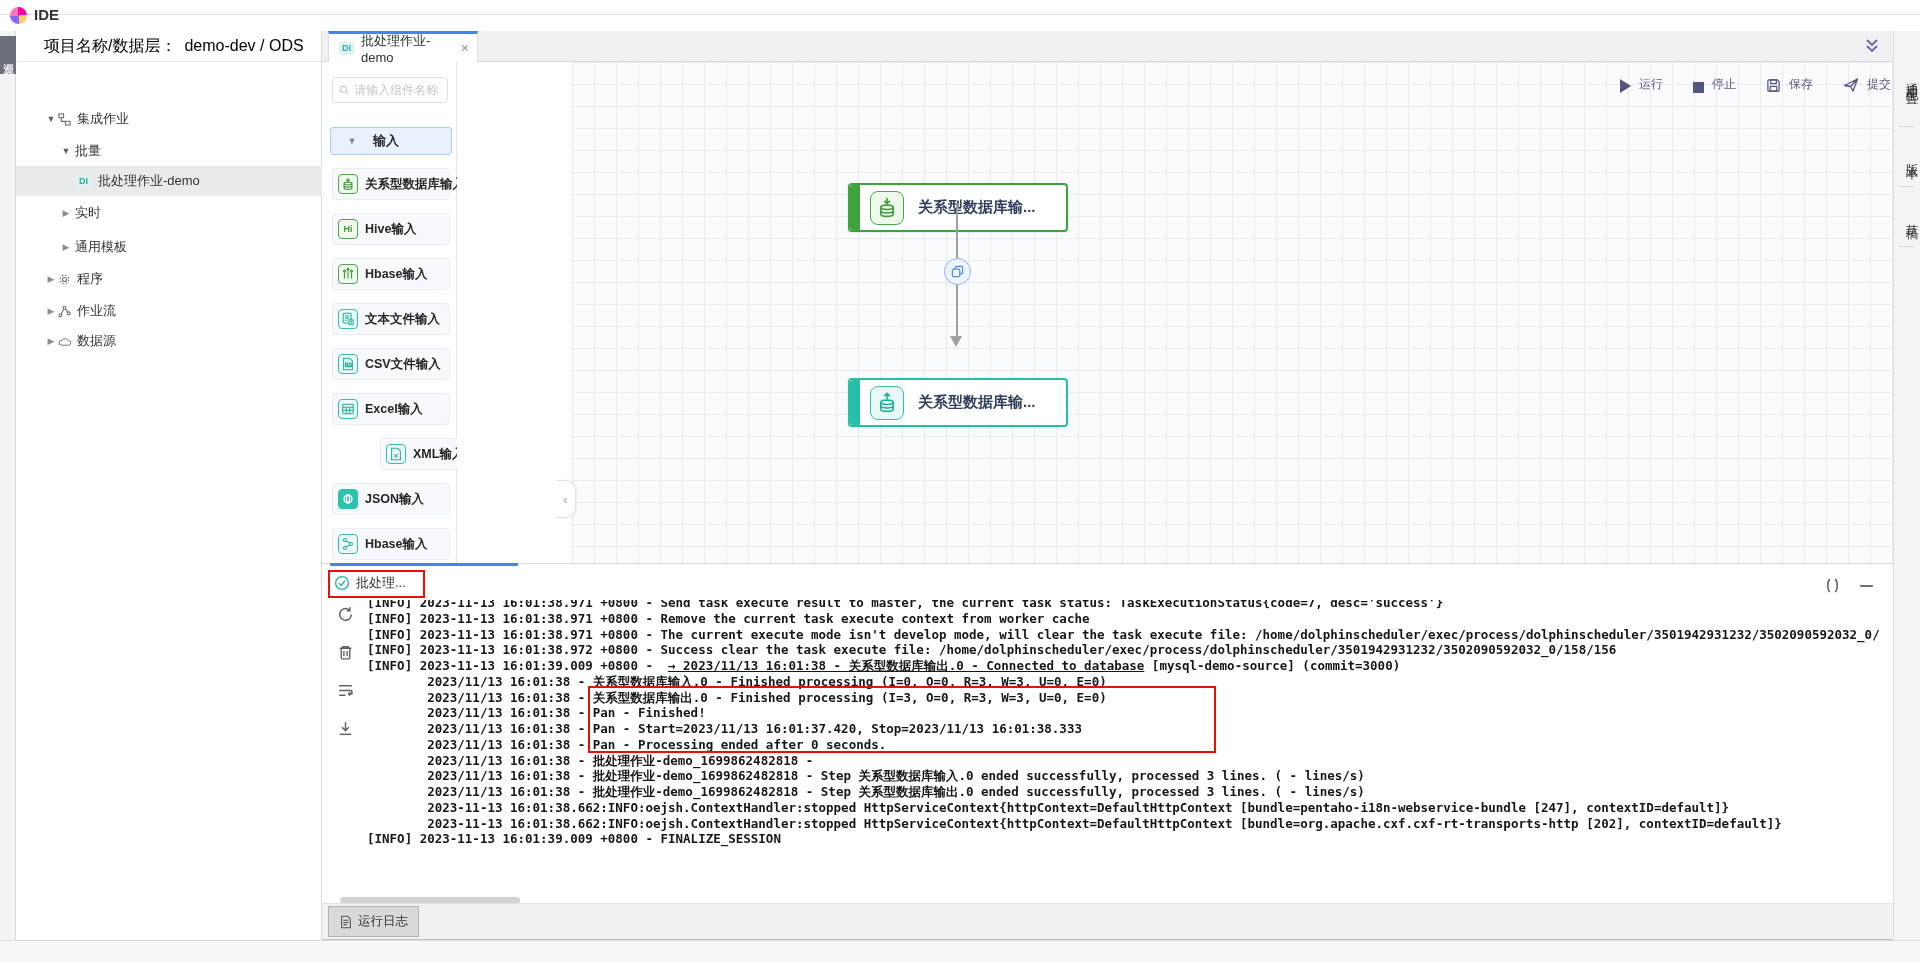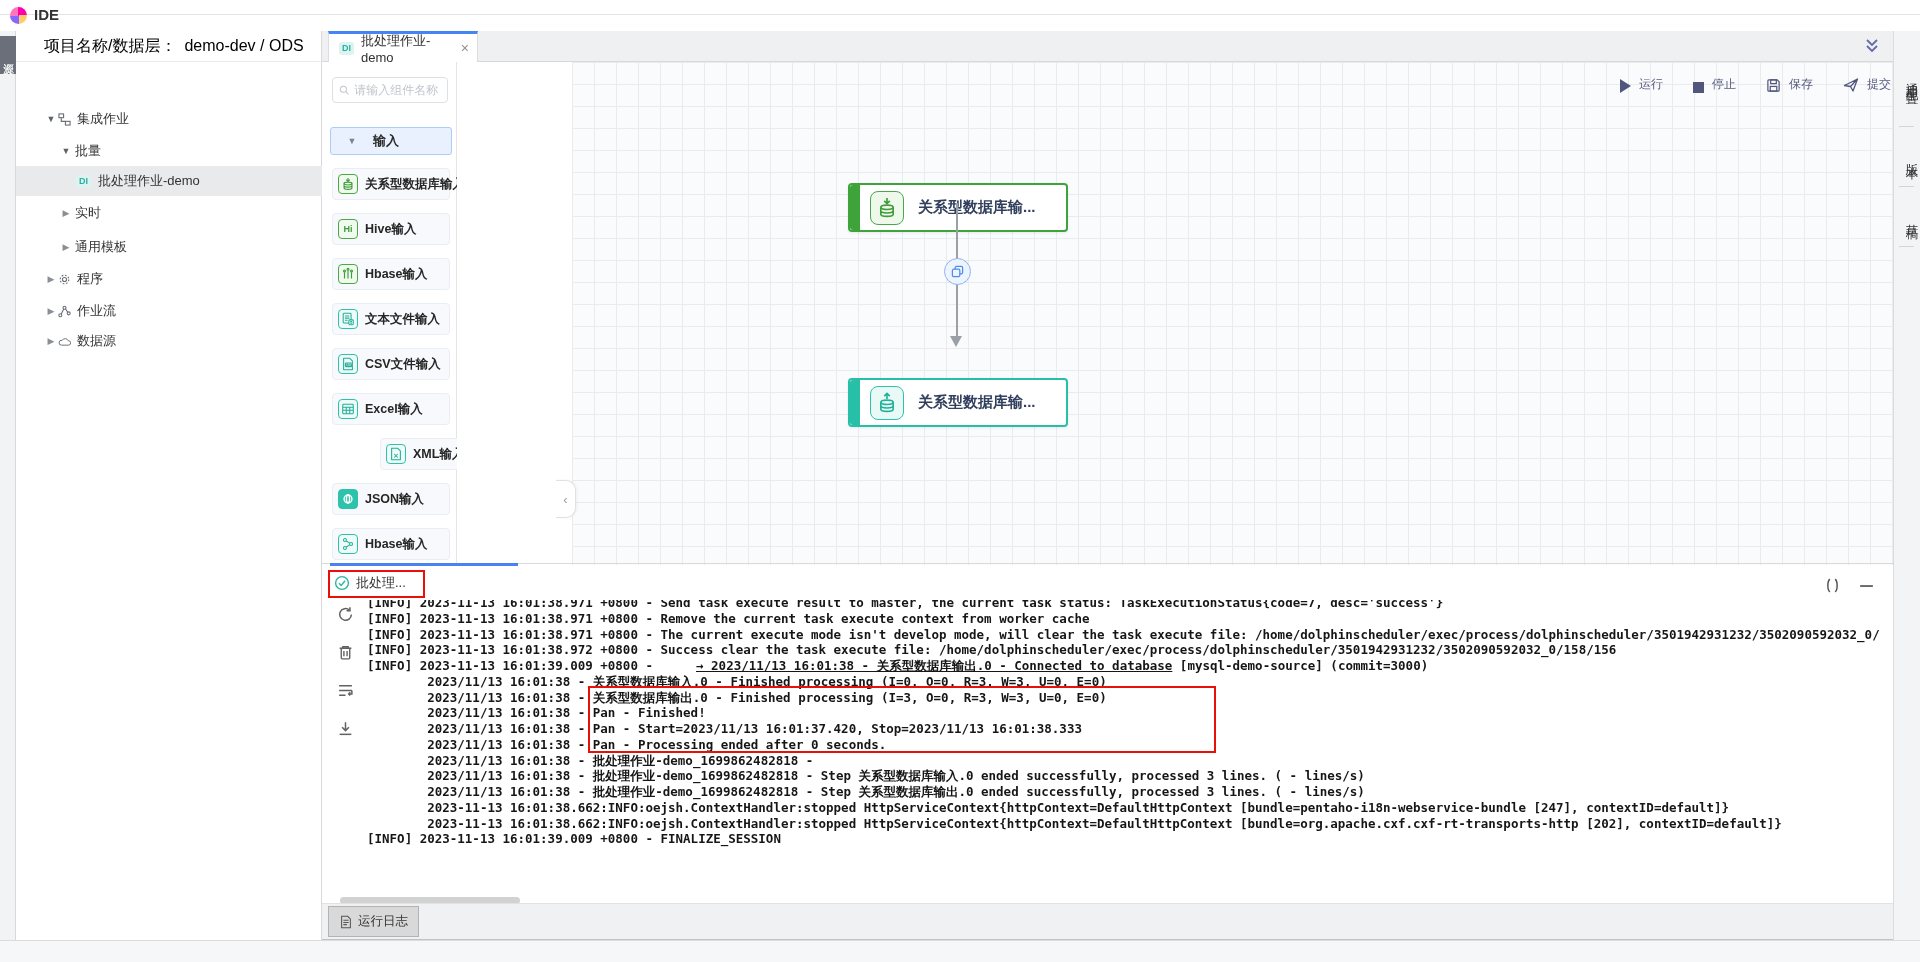--- a/index.html
+++ b/index.html
@@ -106,21 +106,21 @@
   .bp-blueseg { left:330px; top:563px; width:188px; height:3px; background:#4b82f3; }
   .bp-tab { left:334px; top:574px; display:flex; align-items:center; gap:6px; }
   .bp-tab .bp-label { font-size:13px; color:#333; }
   .annot { border:2px solid #e8110a; pointer-events:none; }
   .bp-ico { color:#555; }
   .gut-ico { left:337px; width:17px; height:17px; color:#616161; }
   .logwrap { left:367px; top:600px; width:1513px; height:293px; overflow:hidden; }
   .logwrap .inner { margin-top:-5px; }
   .log-line { white-space:pre; font-family:"DejaVu Sans Mono","Liberation Mono",monospace;
               font-size:12.5px; line-height:15.75px; color:#161616;font-weight:bold; }
-  .log-link { text-decoration:underline;margin-left:28px; }
+  .log-link { text-decoration:underline; }
   .hthumb { left:340px; top:897px; width:180px; height:7px; background:#d2d2d2; border-radius:4px; }
   .bp-bottomrow { left:322px; top:903px; width:1571px; height:37px; background:#f0f1f2; border-top:1px solid #e2e2e2; border-bottom:1px solid #c2c2c2; }
   .runlog-tab { left:328px; top:906px; height:31px; background:#d9d9d9; border:1px solid #b3b3b3;
                 display:flex; align-items:center; gap:5px; padding:0 10px; font-size:12.5px; color:#333; }
   .statusbar { left:0; top:940px; width:1920px; height:22px; background:#f6f7f8; border-top:1px solid #dcdcdc; }
 
   svg { display:block; }
 </style>
 </head>
 <body>

